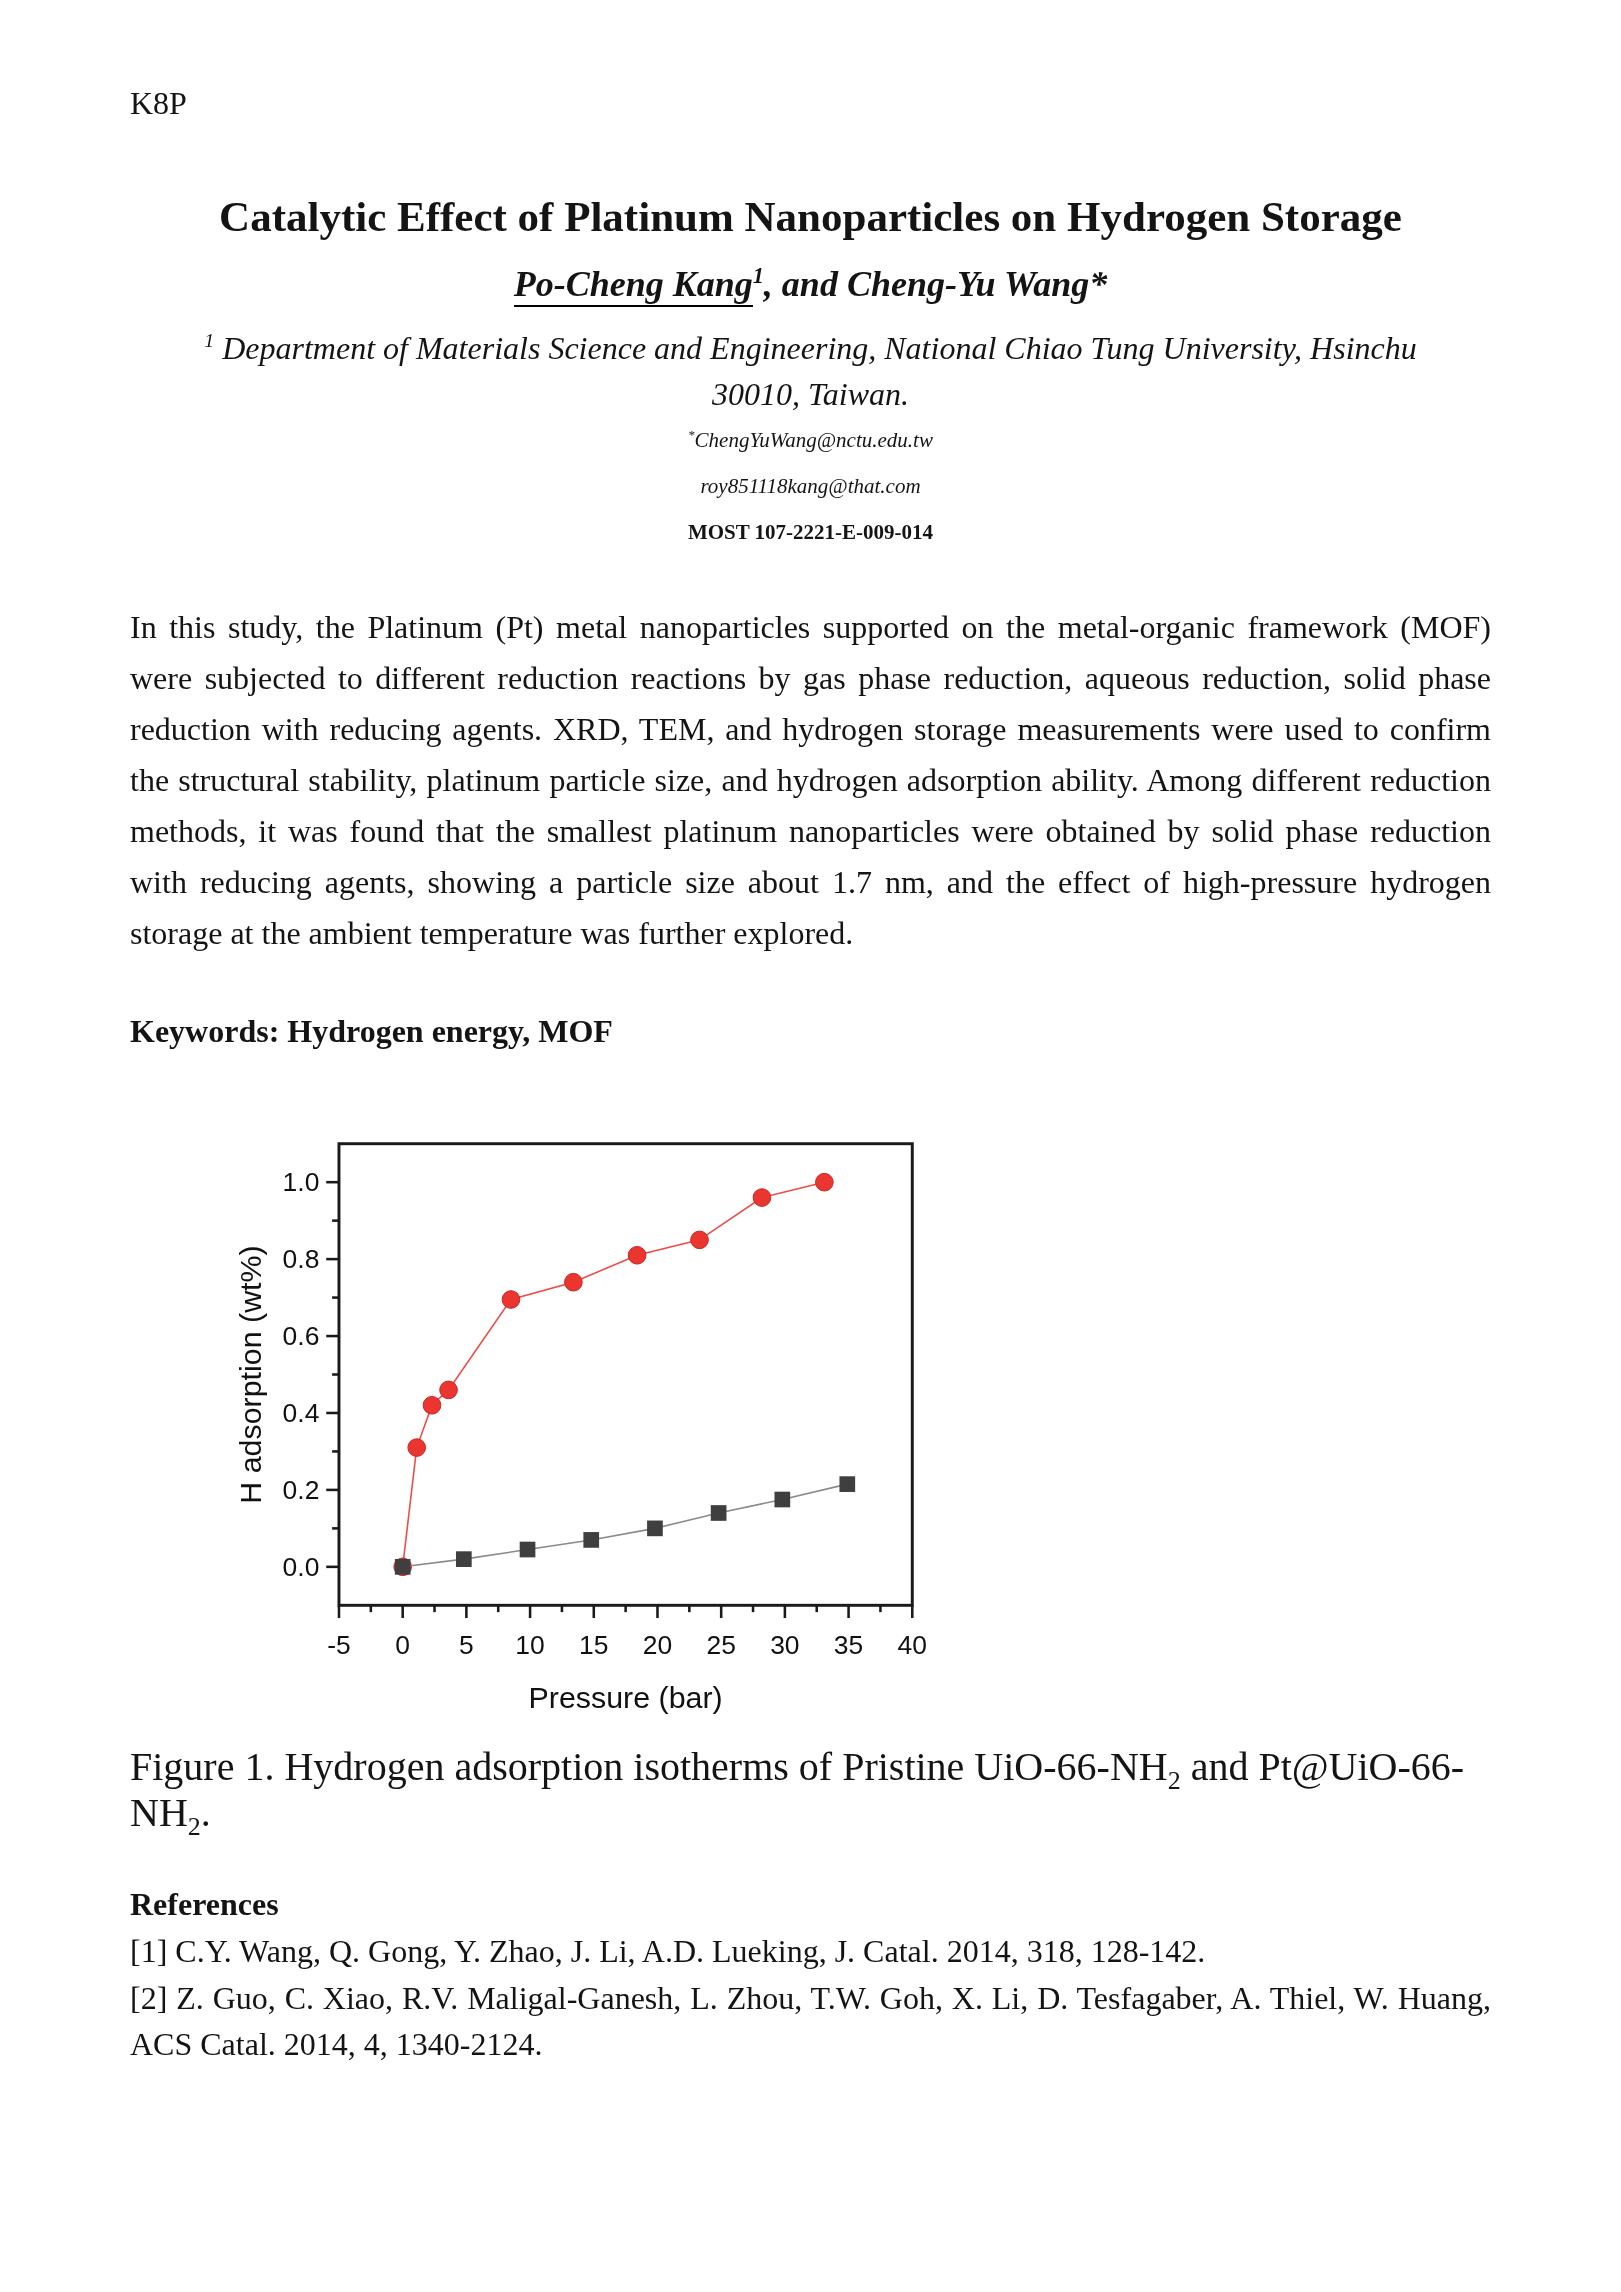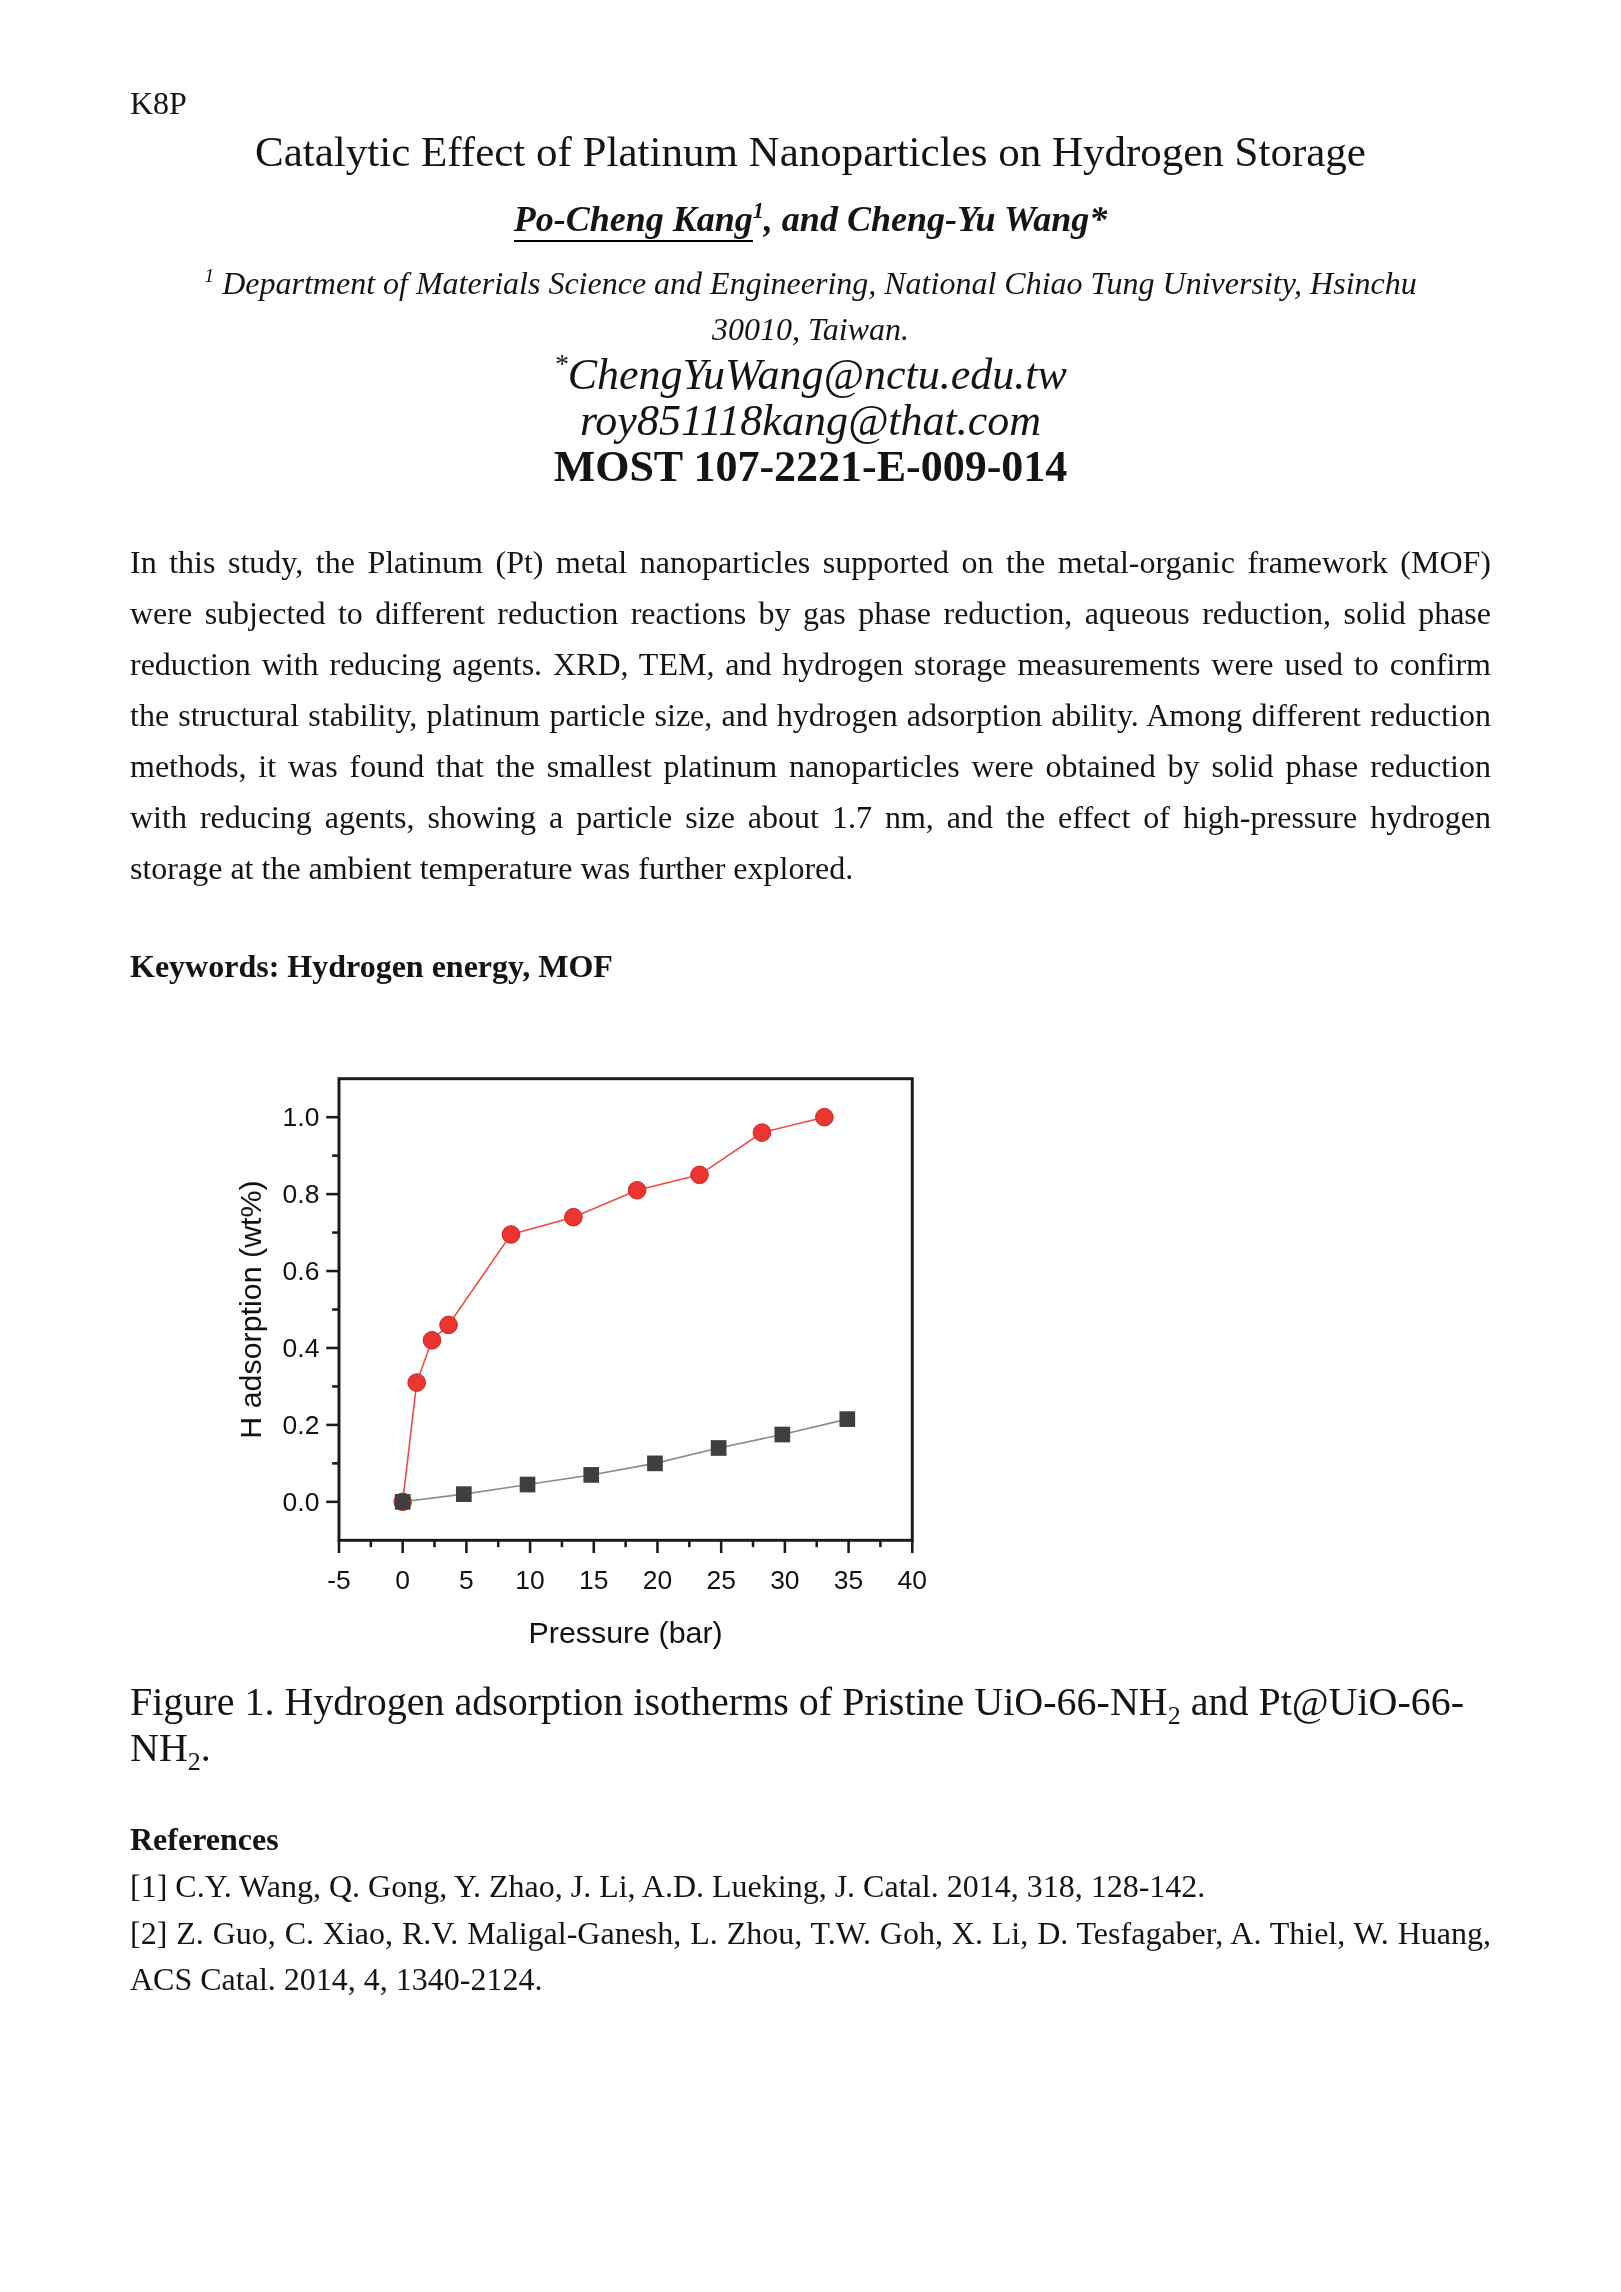--- a/index.html
+++ b/index.html
@@ -9,41 +9,42 @@
     margin:0 auto;
     background:#ffffff;
     font-family:"Liberation Serif", serif;
     color:#141414;
     box-sizing:border-box;
     padding:84px 130px 0 130px;
     overflow:hidden;
   }
   .hdr-code{font-size:32px;line-height:39px;}
   .title{
+    margin-top:65px;
     text-align:center;
     font-size:43px;line-height:57px;
-    font-weight:normal;
+    font-weight:bold;
   }
   .authors{
     margin-top:13.7px;
     text-align:center;
     font-size:36px;line-height:51px;
     font-weight:bold;
     font-style:italic;
   }
   .authors .uline{border-bottom:2.9px solid #000;padding-bottom:1px;}
   sup.s{font-size:0.62em;vertical-align:super;line-height:0;}
   sub.s{font-size:0.65em;vertical-align:sub;line-height:0;}
   .affil{
     margin-top:15.7px;
     text-align:center;
     font-style:italic;
     font-size:32px;line-height:46px;
   }
-  .contact{text-align:center;font-size:44px;line-height:46px;}
+  .contact{text-align:center;font-size:21px;line-height:46px;}
   .contact .em{font-style:italic;}
   .contact .grant{font-weight:bold;font-style:normal;}
   .abstract{
     margin-top:47px;
     font-size:32px;line-height:51px;
     text-align:justify;
   }
   .keywords{
     margin-top:49px;
     font-size:32px;line-height:46px;

